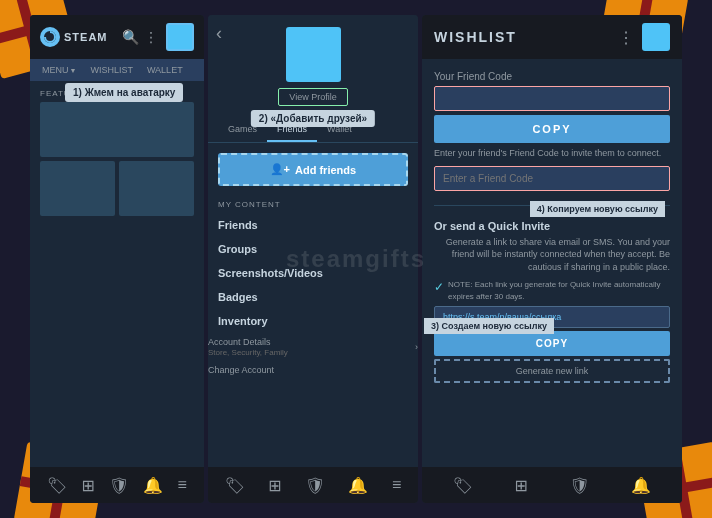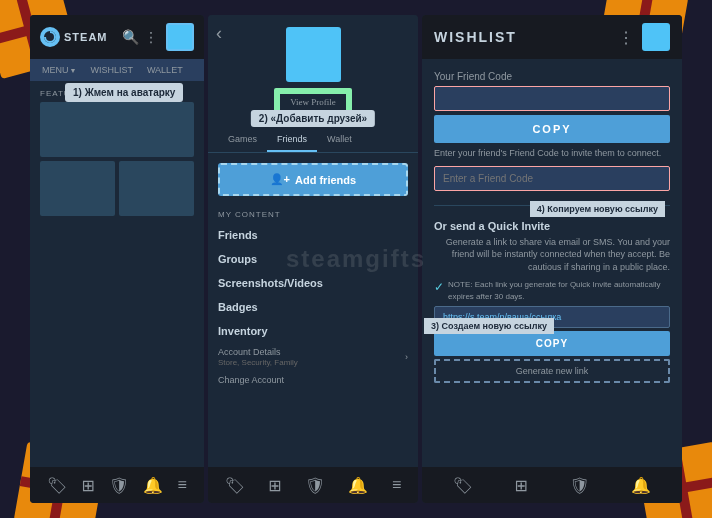--- a/index.html
+++ b/index.html
@@ -218,27 +218,26 @@
 
     .profile-avatar {
       width: 55px;
       height: 55px;
       background: #4fc3f7;
       border-radius: 3px;
     }
 
     .view-profile-btn {
       background: transparent;
-      border: 6px solid #86efac;
+      border: 1px solid #86efac;
       color: #8f98a0;
       font-size: 9px;
       padding: 3px 10px;
       border-radius: 2px;
       cursor: pointer;
-      font-family: Liberation Serif, serif;
     }
 
     .add-friends-tooltip {
       background: #c6d4df;
       color: #1b2838;
       font-size: 10px;
       padding: 3px 8px;
       border-radius: 3px;
       position: absolute;
       top: 95px;
@@ -295,21 +294,21 @@
       color: #c6d4df;
       font-size: 11px;
       padding: 6px 10px;
       cursor: pointer;
       font-weight: bold;
     }
 
     .menu-item-small {
       color: #8f98a0;
       font-size: 9px;
-      padding: 4px 10px;
+      padding: 4px 0;
       cursor: pointer;
       display: flex;
       justify-content: space-between;
       align-items: center;
     }
 
     .mid-bottom-bar {
       background: #171a21;
       height: 36px;
       display: flex;

